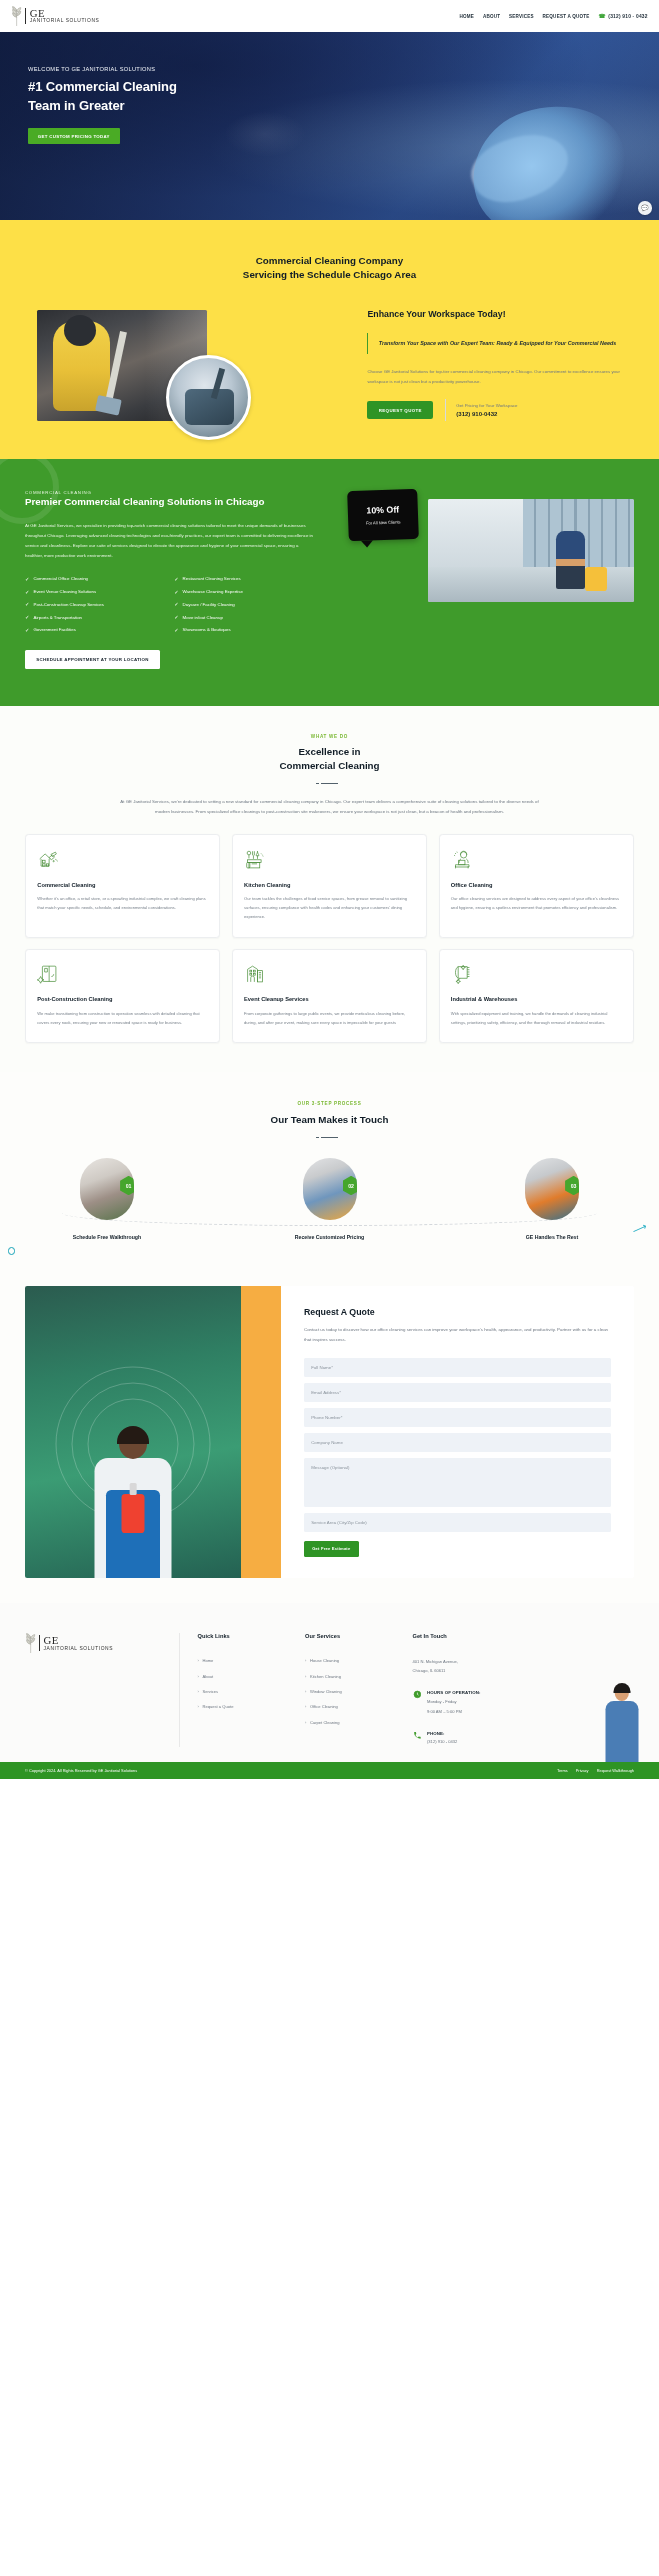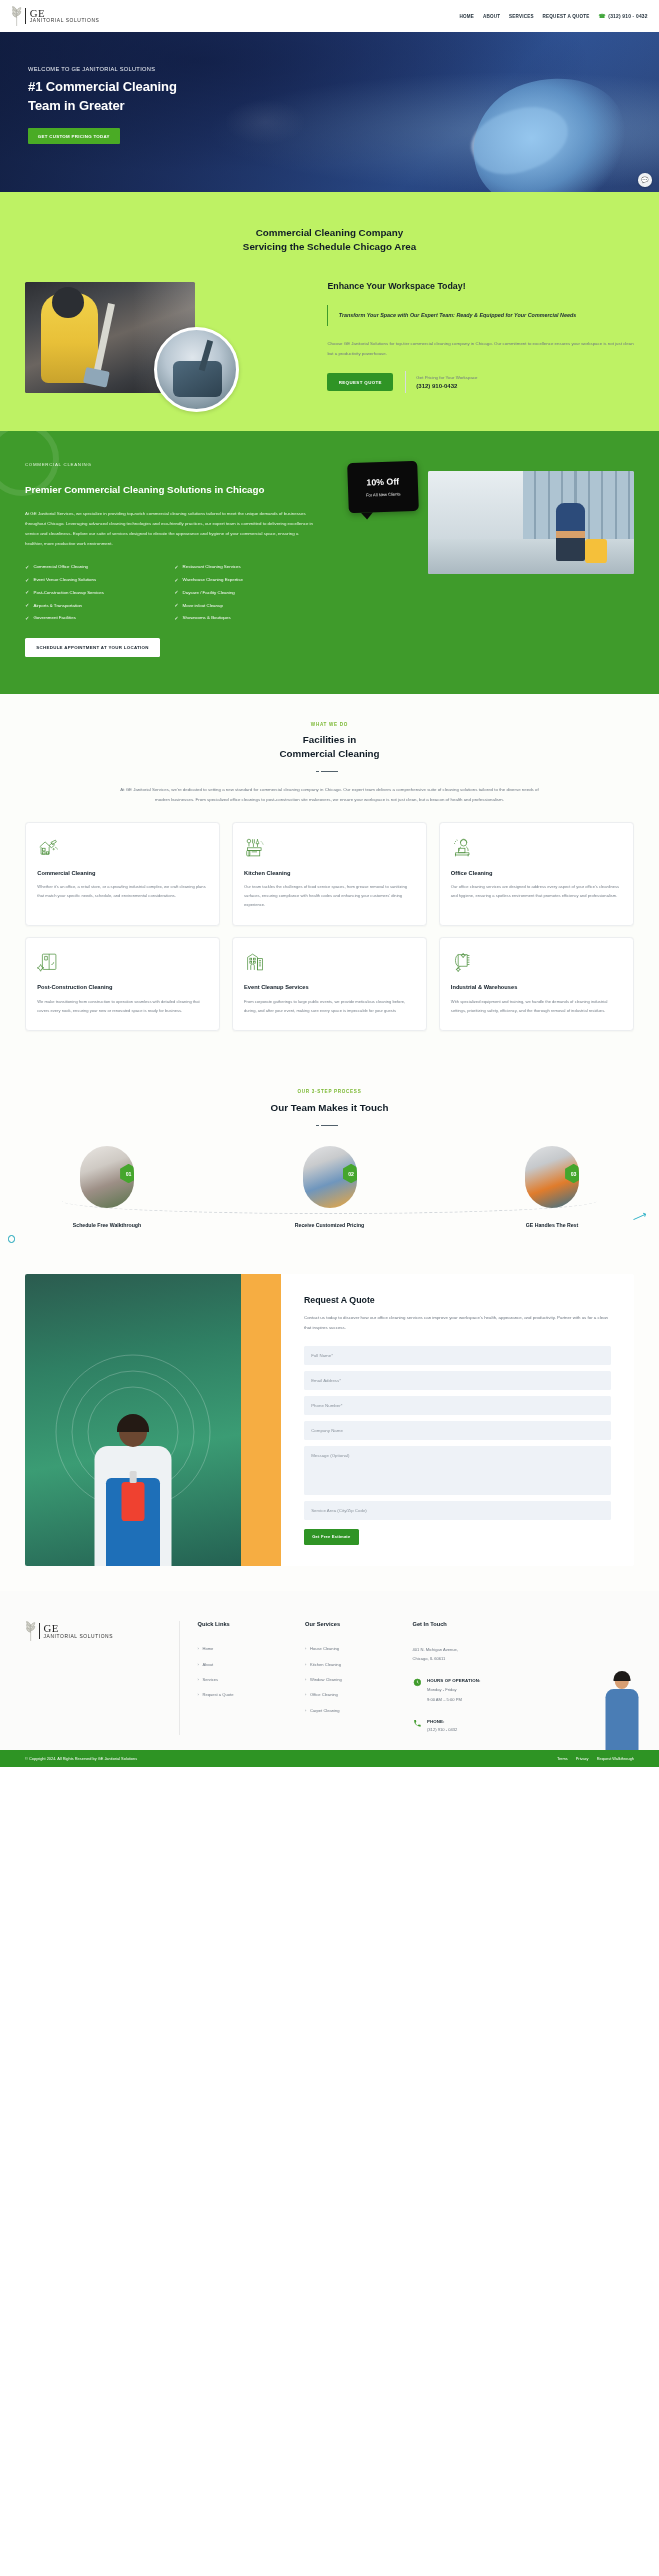--- a/index.html
+++ b/index.html
@@ -13,21 +13,21 @@
   .brand-leaf svg{display:block;}
   .brand-text{border-left:0.5px solid #2b2b2b;padding-left:3.6px;line-height:1;}
   .brand-ge{font-family:"Liberation Serif",serif;font-size:10.8px;letter-spacing:0.5px;color:#242424;}
   .brand-sub{font-size:4.9px;letter-spacing:0.6px;color:#2f2f2f;margin-top:1px;}
   .main-nav{display:flex;align-items:center;gap:8.8px;font-size:4.6px;font-weight:bold;letter-spacing:0.2px;color:#1d2b36;}
   .main-nav .navlink{text-transform:uppercase;}
   .nav-phone{display:flex;align-items:center;gap:2.6px;font-size:4.9px;font-weight:bold;color:#1d2b36;}
   .phone-ico{color:#3fa539;font-size:5.7px;}
 
   
-  .hero{height:160px;position:relative;overflow:hidden;
+  .hero{height:188px;position:relative;overflow:hidden;
     background:
       radial-gradient(ellipse at 78% 62%, rgba(150,190,225,.55) 0%, rgba(150,190,225,0) 42%),
       radial-gradient(ellipse at 30% 18%, rgba(20,34,80,.85) 0%, rgba(20,34,80,0) 60%),
       linear-gradient(135deg,#243a6e 0%,#2d4a8e 38%,#3760a8 68%,#2b4375 100%);
   }
   .hero-dark{position:absolute;inset:0;background:linear-gradient(90deg,rgba(12,22,52,.72) 0%,rgba(20,36,78,.45) 55%,rgba(30,50,100,.15) 100%);}
   .hero-glove{position:absolute;right:31px;bottom:-20.6px;width:155px;height:134px;
     background:radial-gradient(ellipse at 40% 40%, rgba(150,200,240,.95) 0%, rgba(110,170,220,.65) 45%, rgba(60,110,180,0) 72%);
     border-radius:46% 54% 40% 60%/50% 45% 55% 50%;transform:rotate(-18deg);}
   .hero-cloth{position:absolute;right:90px;bottom:20.6px;width:98px;height:62px;background:rgba(205,225,245,.55);border-radius:40% 55% 45% 50%;transform:rotate(-22deg);filter:blur(1px);}
@@ -40,53 +40,53 @@
   .chat-bubble span{font-size:6.2px;color:#8b9097;}
 
   
   .sec-head{text-align:center;}
   .sec-eyebrow{font-size:4.6px;font-weight:bold;letter-spacing:0.7px;color:#7ab832;text-transform:uppercase;}
   .sec-title{font-size:9.8px;font-weight:bold;line-height:1.45;color:#111d27;margin-top:6.7px;}
   .sec-rule{width:17.5px;height:1px;background:#52616b;margin:9.3px auto 0;position:relative;}
   .sec-rule:before{content:"";position:absolute;left:-4.6px;top:0;width:2.6px;height:1px;background:#52616b;}
 
   
-  .about-sec{padding:27px 0 24px;background:#bef264;}
+  .about-sec{padding:27px 12px 24px;background:#fde047;}
   .about-grid{display:flex;gap:13.4px;padding:24px 25px 0;}
   .about-imgs{width:289px;position:relative;height:129px;}
   .img-main{position:absolute;left:0;top:4.1px;width:170px;height:111px;border-radius:1.5px;overflow:hidden;
     background:linear-gradient(160deg,#2d2f33 0%,#46484c 25%,#6b6560 50%,#3a3c40 78%,#212225 100%);}
   .img-main .worker{position:absolute;left:15.5px;top:11.3px;width:57px;height:90px;background:linear-gradient(180deg,#f2d24a 0%,#e8c038 55%,#c9a32c 100%);border-radius:21.6px 21.6px 7.2px 7.2px;}
   .img-main .worker:after{content:"";position:absolute;left:11.3px;top:-6.2px;width:32px;height:31px;border-radius:50%;background:#2b2e33;}
   .img-main .mop{position:absolute;left:75px;top:20.6px;width:7.2px;height:77px;background:#d8d8d0;transform:rotate(12deg);}
   .img-main .mop:after{content:"";position:absolute;left:-8.2px;top:67px;width:24px;height:15.5px;background:#8fa7b8;border-radius:2.1px;}
   .img-main .glow{position:absolute;right:0;top:0;width:62px;height:100%;background:linear-gradient(270deg,rgba(255,255,255,.18),transparent);}
   .img-circle{position:absolute;left:129px;top:49px;width:85px;height:85px;border-radius:50%;border:3.1px solid #fff;overflow:hidden;
     background:radial-gradient(circle at 45% 35%,#dfe6ec 0%,#b9c7d2 40%,#7f939f 75%,#566570 100%);box-shadow:0 1px 4.6px rgba(0,0,0,.18);}
   .img-circle .vac{position:absolute;left:15.5px;top:31px;width:49px;height:36px;background:linear-gradient(150deg,#4f6a7d,#2e4250);border-radius:6.2px;}
   .img-circle .vac:after{content:"";position:absolute;left:30px;top:-21.6px;width:5.7px;height:31px;background:#374b58;transform:rotate(16deg);}
 
-  .about-copy{flex:1;padding-top:3.1px;}
+  .about-copy{flex:1;padding-top:3.1px;margin-left:28px;}
   .about-h{font-size:8.8px;font-weight:bold;color:#111d27;}
   .about-quote{margin-top:13.4px;border-left:1.5px solid #3f9b2b;padding:5.2px 0 5.2px 10.3px;}
   .about-quote p{font-style:italic;font-size:5.4px;line-height:2.0;color:#1d2b36;font-weight:bold;}
   .about-p{margin-top:13.4px;font-size:4.4px;line-height:2.25;color:#6d7680;}
   .about-cta{display:flex;align-items:center;gap:11.3px;margin-top:12.4px;}
   .btn-green{background:#2f9425;color:#fff;font-size:4.4px;font-weight:bold;letter-spacing:0.4px;padding:6.2px 11.3px;border:none;border-radius:2.1px;cursor:pointer;font-family:inherit;}
   .cta-divider{width:0.5px;height:21.6px;background:#d7dbdf;}
   .cta-phone .lbl{font-size:4.4px;color:#6d7680;}
   .cta-phone .num{font-size:6px;font-weight:bold;color:#16222c;margin-top:2.6px;}
 
   
   .green-sec{background:#3f9b2b;position:relative;padding:31px 0 37px;overflow:hidden;}
   .green-sec:before{content:"";position:absolute;left:-15.5px;top:-9.3px;width:62px;height:62px;border:6.2px solid rgba(255,255,255,.10);border-radius:50%;}
   .green-inner{display:flex;padding:0 25px;gap:13.4px;}
   .green-copy{width:289px;}
   .green-eyebrow{font-size:4.4px;letter-spacing:0.7px;color:#e2f3dc;text-transform:uppercase;}
-  .green-title{font-size:9.8px;font-weight:bold;line-height:1.5;color:#fff;margin-top:16px;}
+  .green-title{font-size:9.8px;font-weight:bold;line-height:1.5;color:#fff;margin-top:0;}
   .green-p{font-size:4.4px;line-height:2.3;color:#e9f6e4;margin-top:11.3px;}
   .green-list{display:grid;grid-template-columns:1fr 1fr;gap:6.7px 9.3px;margin-top:14.4px;}
   .green-li{display:flex;align-items:center;gap:4.1px;font-size:4.4px;color:#fff;}
   .green-li .ck{color:#fff;font-size:5.2px;}
   .green-btn{margin-top:17.5px;display:inline-block;background:#fff;color:#15202a;font-size:4.4px;font-weight:bold;letter-spacing:0.3px;padding:6.7px 11.3px;border-radius:1.5px;}
 
   .green-media{flex:1;position:relative;height:118px;}
   .green-photo{position:absolute;right:0;top:9.3px;width:206px;height:103px;border-radius:2.1px;overflow:hidden;
     background:linear-gradient(100deg,#cfd9de 0%,#b6c6cf 22%,#e4ebef 46%,#9db0bb 72%,#d9e2e6 100%);}
   .green-photo .wall{position:absolute;left:0;top:0;width:46%;height:100%;background:linear-gradient(180deg,#e8eef1,#c2ced5);}
@@ -325,21 +325,21 @@
         <div class="small">For All New Clients</div>
       </div>
     </div>
   </div>
 </section>
 
 <section class="services-sec">
   <div class="sec-head">
     <div class="sec-eyebrow">WHAT WE DO</div>
     <h2 class="sec-title">
-      <div>Facilities in</div>
+      <div>Excellence in</div>
       <div>Commercial Cleaning</div>
     </h2>
     <div class="sec-rule"></div>
   </div>
   <p class="svc-intro">At GE Janitorial Services, we're dedicated to setting a new standard for commercial cleaning company in Chicago. Our expert team delivers a comprehensive suite of cleaning solutions tailored to the diverse needs of modern businesses. From specialized office cleanings to post-construction site makeovers, we ensure your workspace is not just clean, but a beacon of health and professionalism.</p>
   <div class="svc-grid">
 
     <div class="svc-card">
       <div class="svc-icon">
         <svg viewBox="0 0 48 48" fill="none" stroke="currentColor" stroke-width="1.6">

